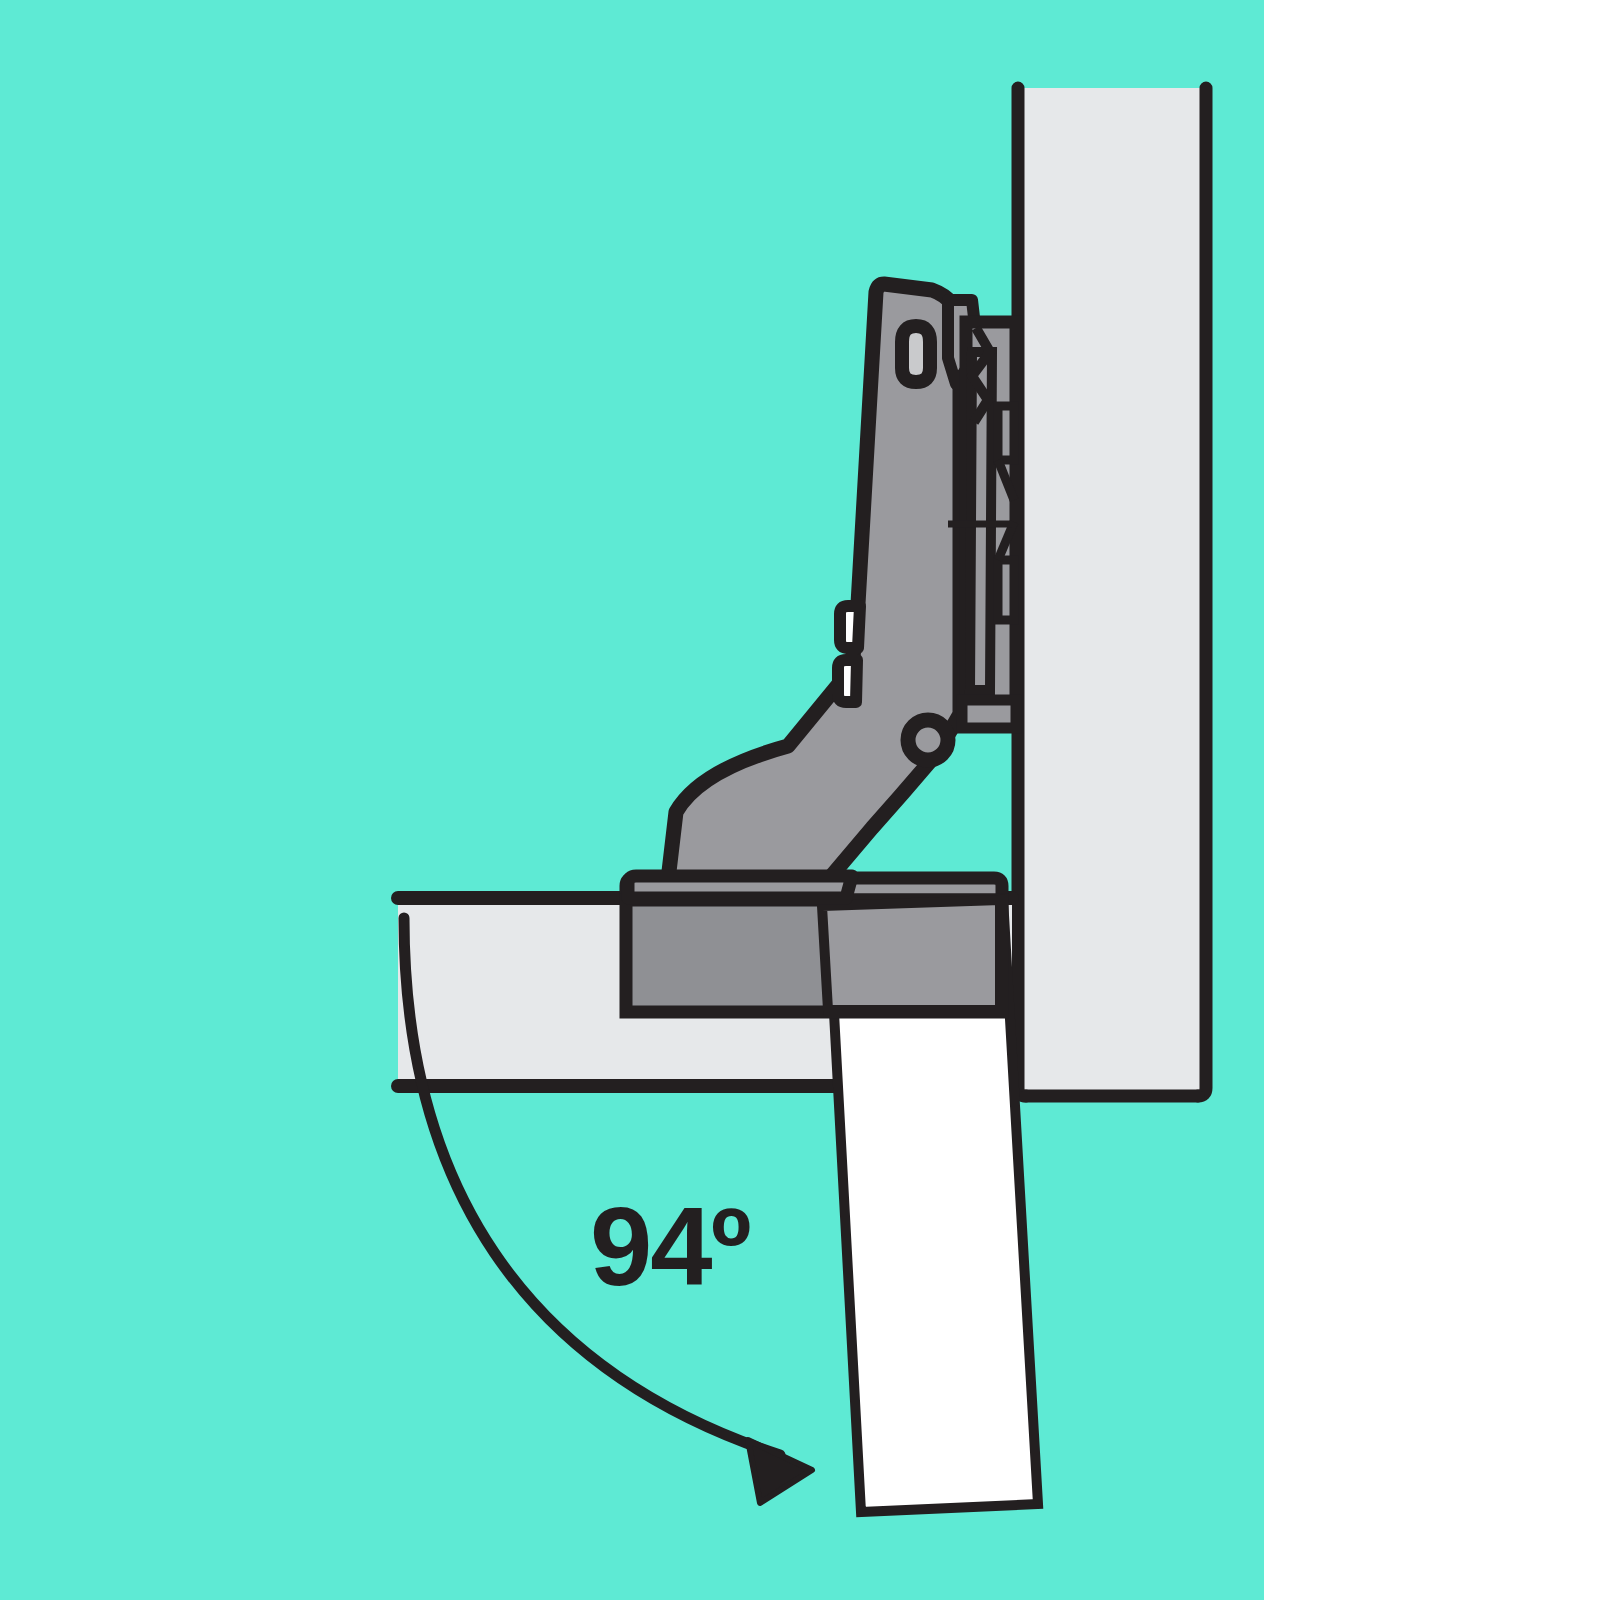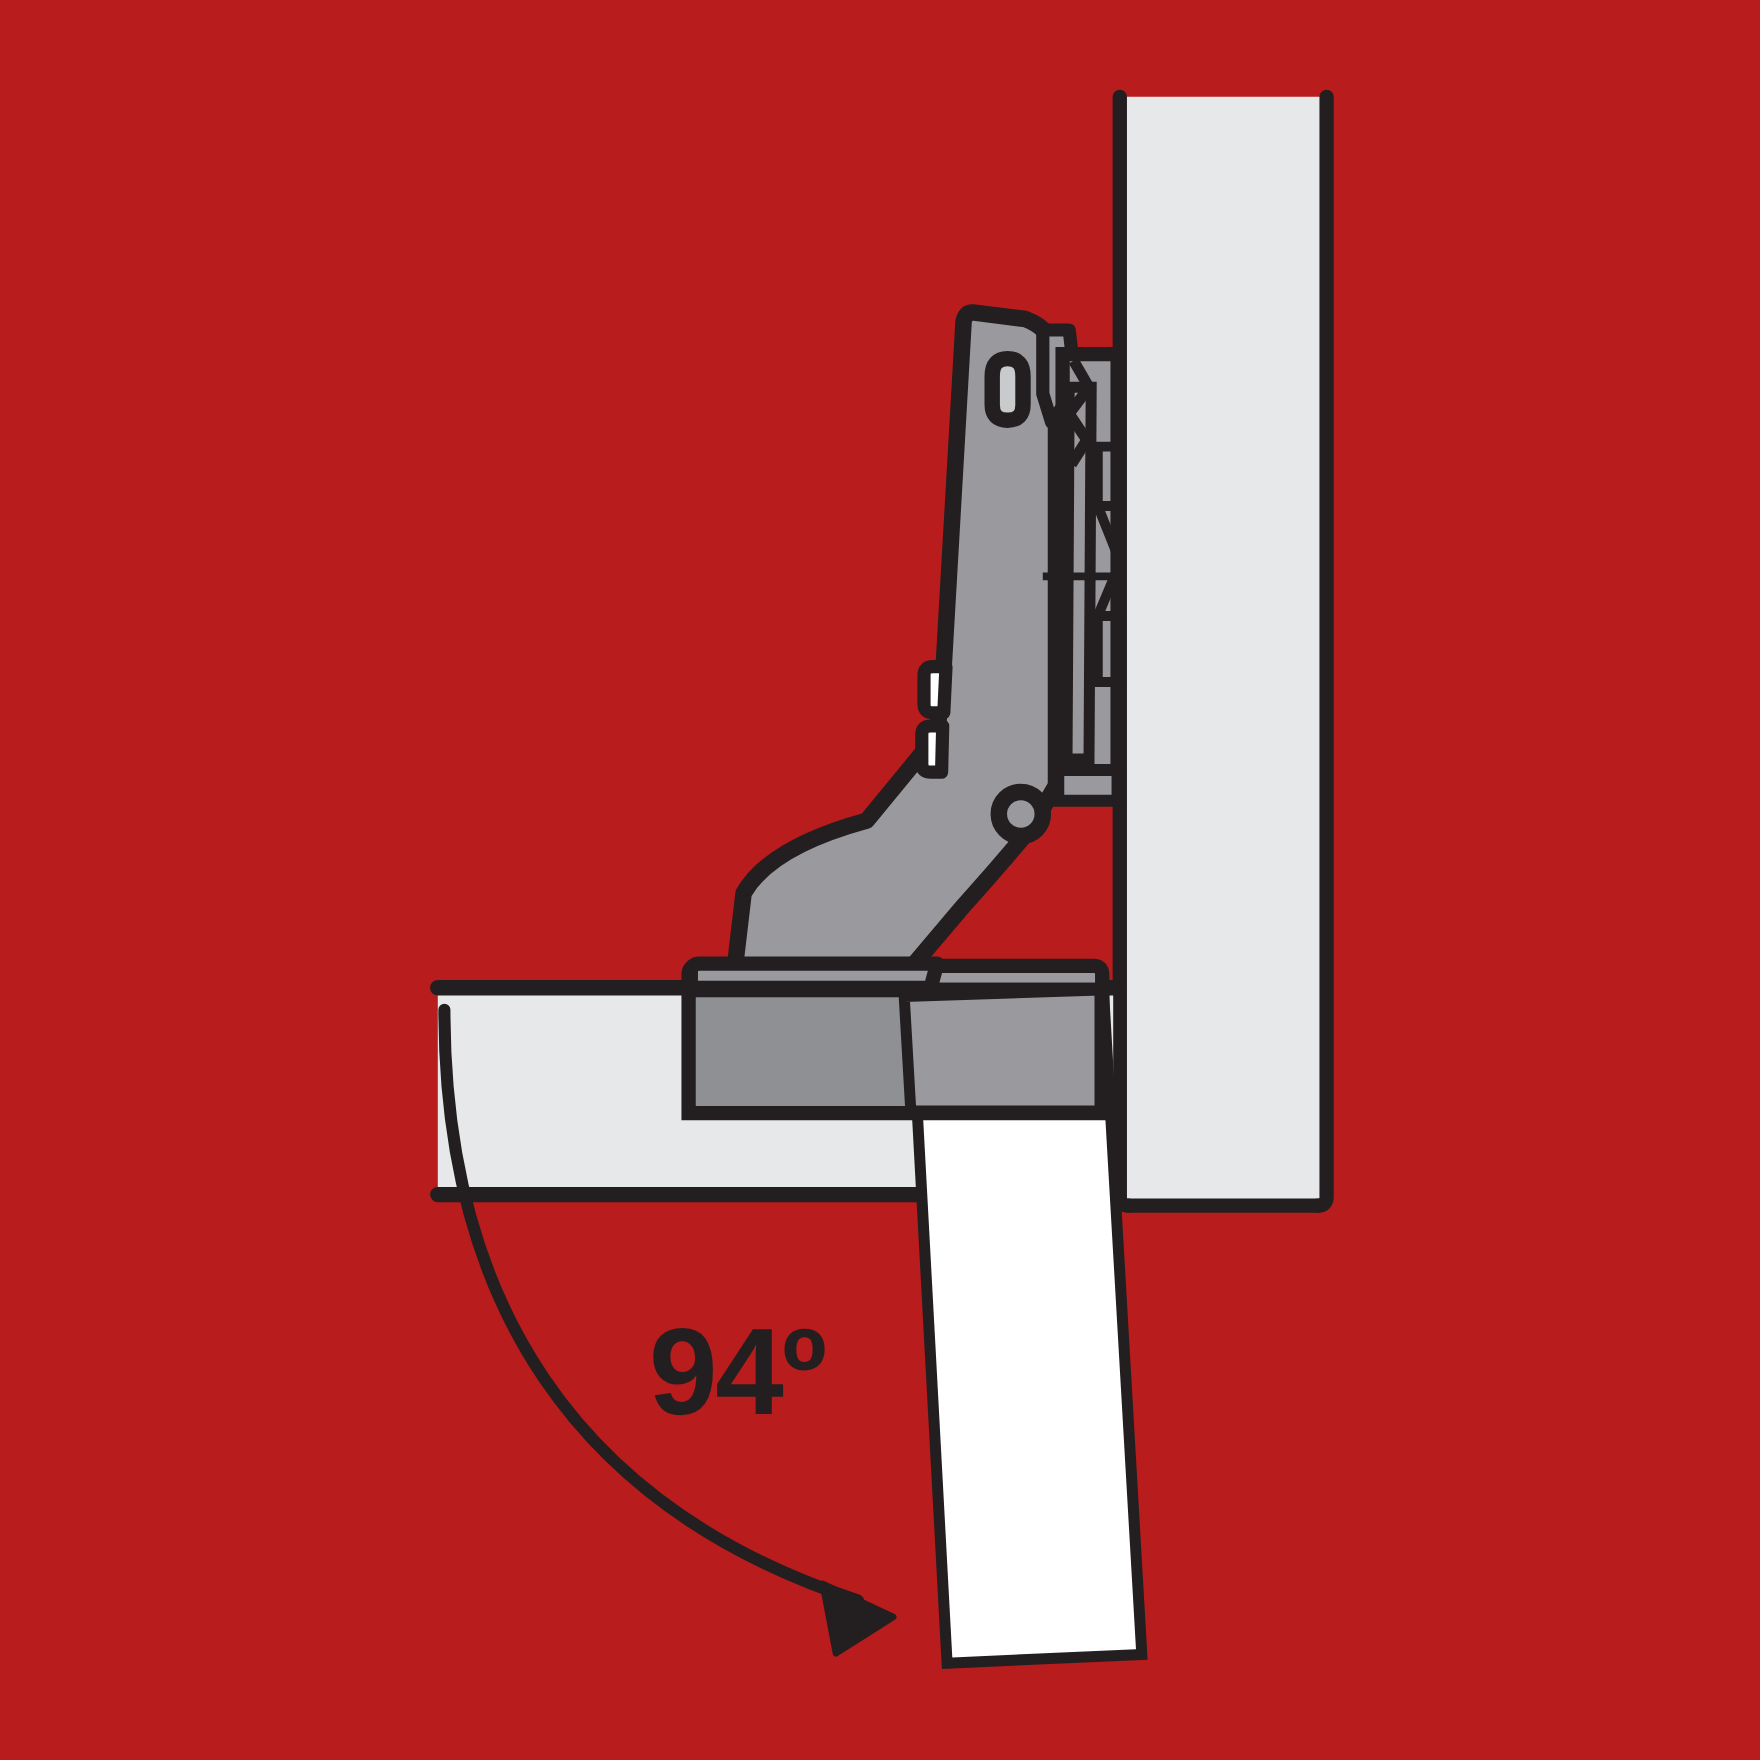--- a/index.html
+++ b/index.html
@@ -8,23 +8,23 @@
     background: #ffffff;
   }
   body {
     width: 1600px;
     height: 1600px;
     font-family: "Liberation Sans", sans-serif;
     overflow: hidden;
   }
   #diagram-root {
     position: relative;
-    width: 1600px;
+    width: 1264px;
     height: 1600px;
-    background: #b91c1c;
+    background: #5eead4;
   }
   #diagram-svg {
     display: block;
     width: 1600px;
     height: 1600px;
   }
   .angle-label {
     font-family: "Liberation Sans", sans-serif;
     font-weight: bold;
     font-size: 112px;

